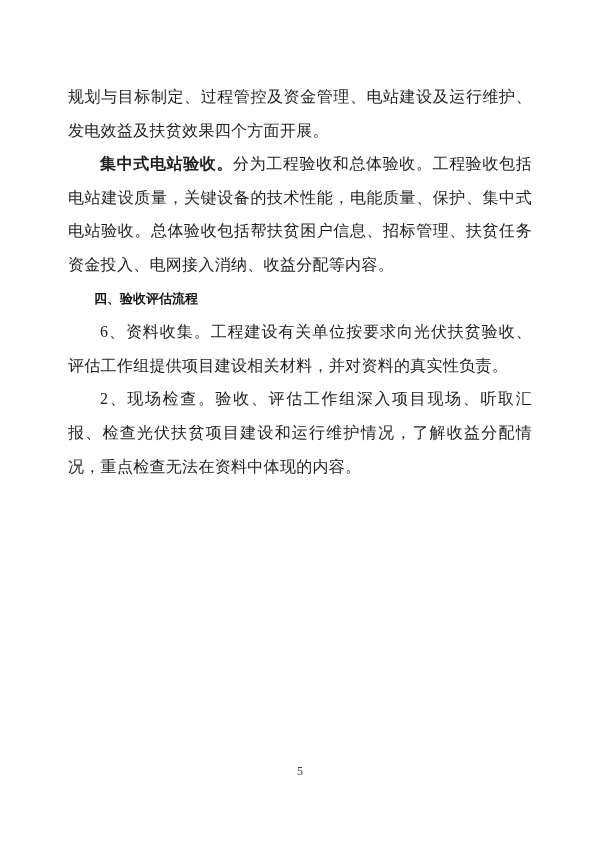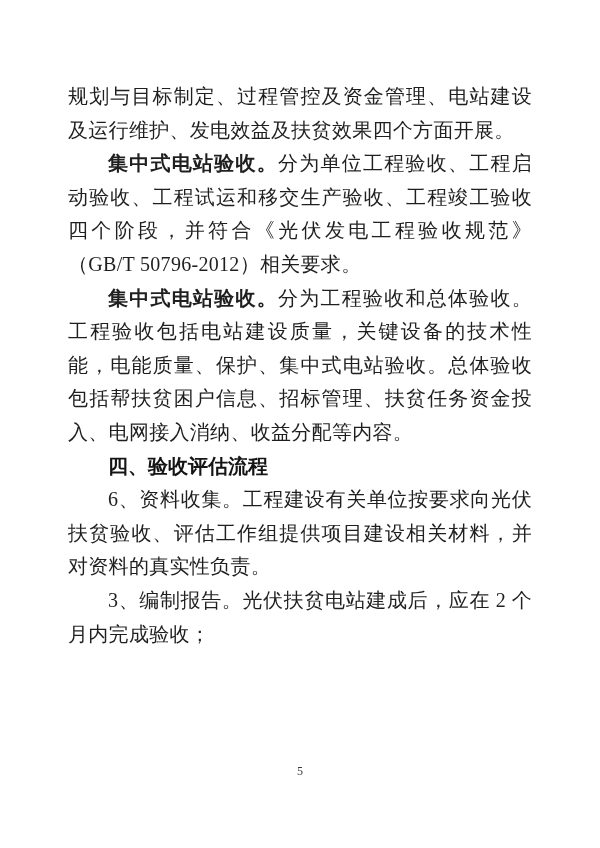--- a/index.html
+++ b/index.html
@@ -17,35 +17,35 @@
     color: #1f1f1f;
   }
   .content {
     position: absolute;
     left: 68px;
     top: 80px;
     width: 464px;
   }
   .para {
     margin: 0;
-    font-size: 20px;
+    font-size: 16px;
     line-height: 33.6px;
     text-align: justify;
     text-justify: inter-character;
     letter-spacing: 0.3px;
   }
   .para.indent {
     text-indent: 2em;
   }
   .para .lead {
     font-weight: bold;
   }
   .section-heading {
     margin: 0;
-    font-size: 20px;
+    font-size: 13px;
     line-height: 33.6px;
     text-indent: 2em;
     font-weight: bold;
     font-family: "Liberation Sans", "DejaVu Sans", sans-serif;
     color: #141414;
   }
   .footer {
     position: absolute;
     left: 0;
     top: 764px;
@@ -60,33 +60,30 @@
 <body>
 
 <div class="page">
 
   <div class="content">
 
     <p class="para">
       <span>规划与目标制定、过程管控及资金管理、电站建设及运行维护、发电效益及扶贫效果四个方面开展。</span>
     </p>
 
-    <p class="para indent">
-      <b class="lead">集中式电站验收。</b><span>分为单位工程验收、工程启动验收、工程试运和移交生产验收、工程竣工验收四个阶段，并符合《光伏发电工程验收规范》（GB/T 50796-2012）相关要求。</span>
-    </p>
 
     <p class="para indent">
       <b class="lead">集中式电站验收。</b><span>分为工程验收和总体验收。工程验收包括电站建设质量，关键设备的技术性能，电能质量、保护、集中式电站验收。总体验收包括帮扶贫困户信息、招标管理、扶贫任务资金投入、电网接入消纳、收益分配等内容。</span>
     </p>
 
 
     <h4 class="section-heading">四、验收评估流程</h4>
 
     <p class="para indent">6、资料收集。工程建设有关单位按要求向光伏扶贫验收、评估工作组提供项目建设相关材料，并对资料的真实性负责。</p>
 
+    <p class="para indent">2、现场检查。验收、评估工作组深入项目现场、听取汇报、检查光伏扶贫项目建设和运行维护情况，了解收益分配情况，重点检查无法在资料中体现的内容。</p>
 
-    <p class="para indent">3、编制报告。光伏扶贫电站建成后，应在 2 个月内完成验收；</p>
 
   </div>
 
   <div class="footer">5</div>
 
 </div>
 
 </body></html>

